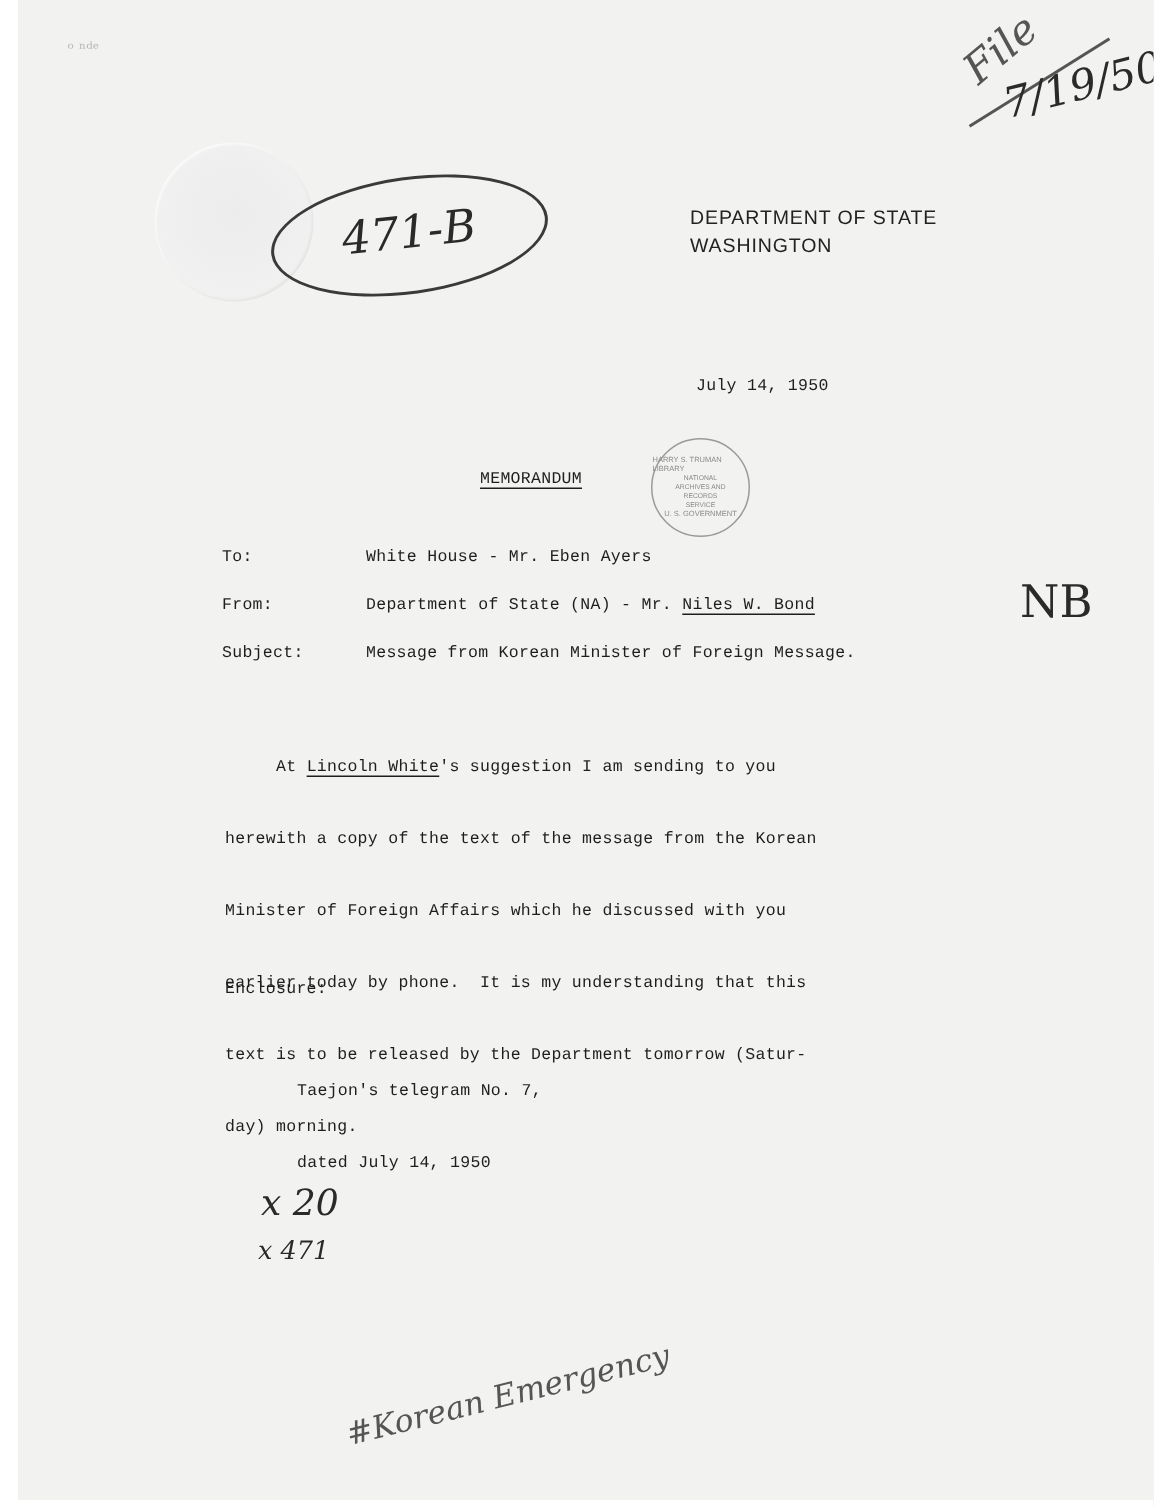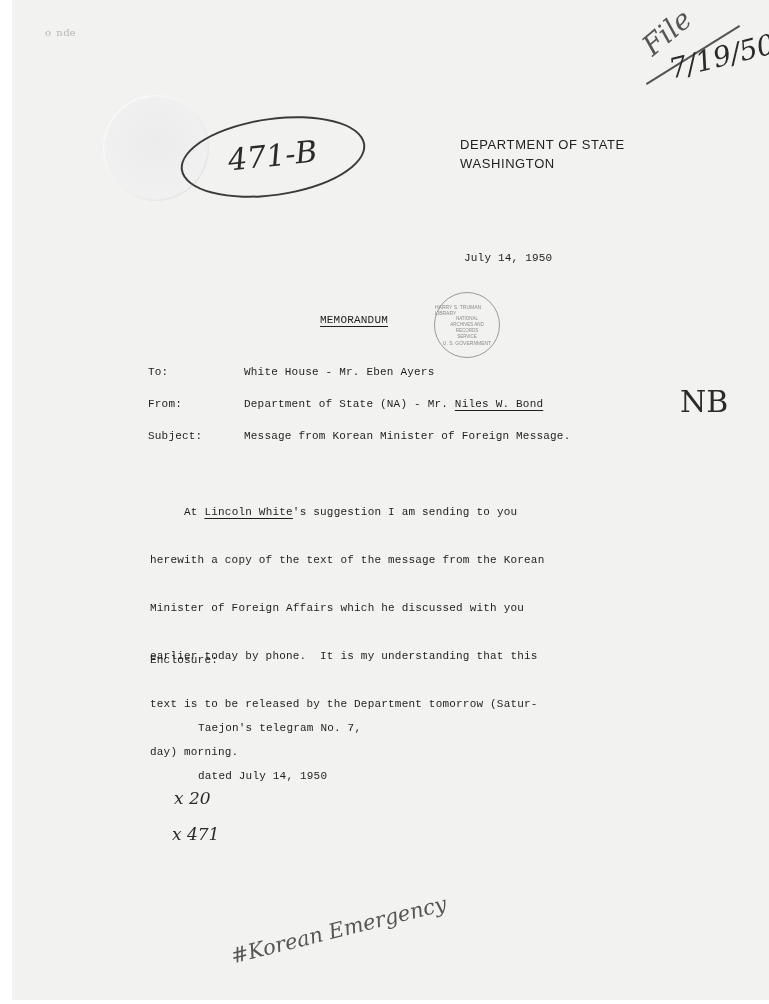--- a/index.html
+++ b/index.html
@@ -43,21 +43,21 @@
 </style>
 </head>
 <body>
 
 <div class="edge-left"></div>
 <div class="page"></div>
 <div class="edge-bottom"></div>
 
 <div class="seal"></div>
 
-<div class="hand" style="left:45px;top:26px;font-size:16px;color:#b5b5b5;font-style:normal;">ᵒ ⁿᵈᵉ</div>
+<div class="hand" style="left:45px;top:26px;font-size:11px;color:#b5b5b5;font-style:normal;">ᵒ ⁿᵈᵉ</div>
 
 <div class="oval"></div>
 <div class="hand" style="left:228px;top:138px;font-size:30px;transform:rotate(-6deg);">471-B</div>
 
 <div class="hand" style="left:640px;top:16px;font-size:28px;color:#555;transform:rotate(-40deg);">File</div>
 <div style="position:absolute;left:638px;top:54px;width:110px;height:2px;background:#555;transform:rotate(-32deg);"></div>
 <div class="hand" style="left:668px;top:40px;font-size:28px;transform:rotate(-14deg);">7/19/50</div>
 
 <div class="letterhead" style="left:460px;top:137px;width:190px;">DEPARTMENT OF STATE</div>
 <div class="letterhead" style="left:460px;top:156px;width:190px;">WASHINGTON</div>
@@ -91,16 +91,16 @@
   <div>text is to be released by the Department tomorrow (Satur-</div>
   <div>day) morning.</div>
 </div>
 
 <div class="typed" style="left:150px;top:654px;">Enclosure:</div>
 <div class="typed" style="left:198px;top:688px;line-height:16px;">
   <div>Taejon's telegram No. 7,</div>
   <div>dated July 14, 1950</div>
 </div>
 
-<div class="hand" style="left:174px;top:788px;font-size:17px;">x 20</div>
+<div class="hand" style="left:174px;top:788px;font-size:24px;">x 20</div>
 <div class="hand" style="left:172px;top:824px;font-size:17px;">x 471</div>
 
 <div class="hand" style="left:228px;top:918px;font-size:21px;color:#555;transform:rotate(-14deg);">#Korean Emergency</div>
 
 </body></html>

